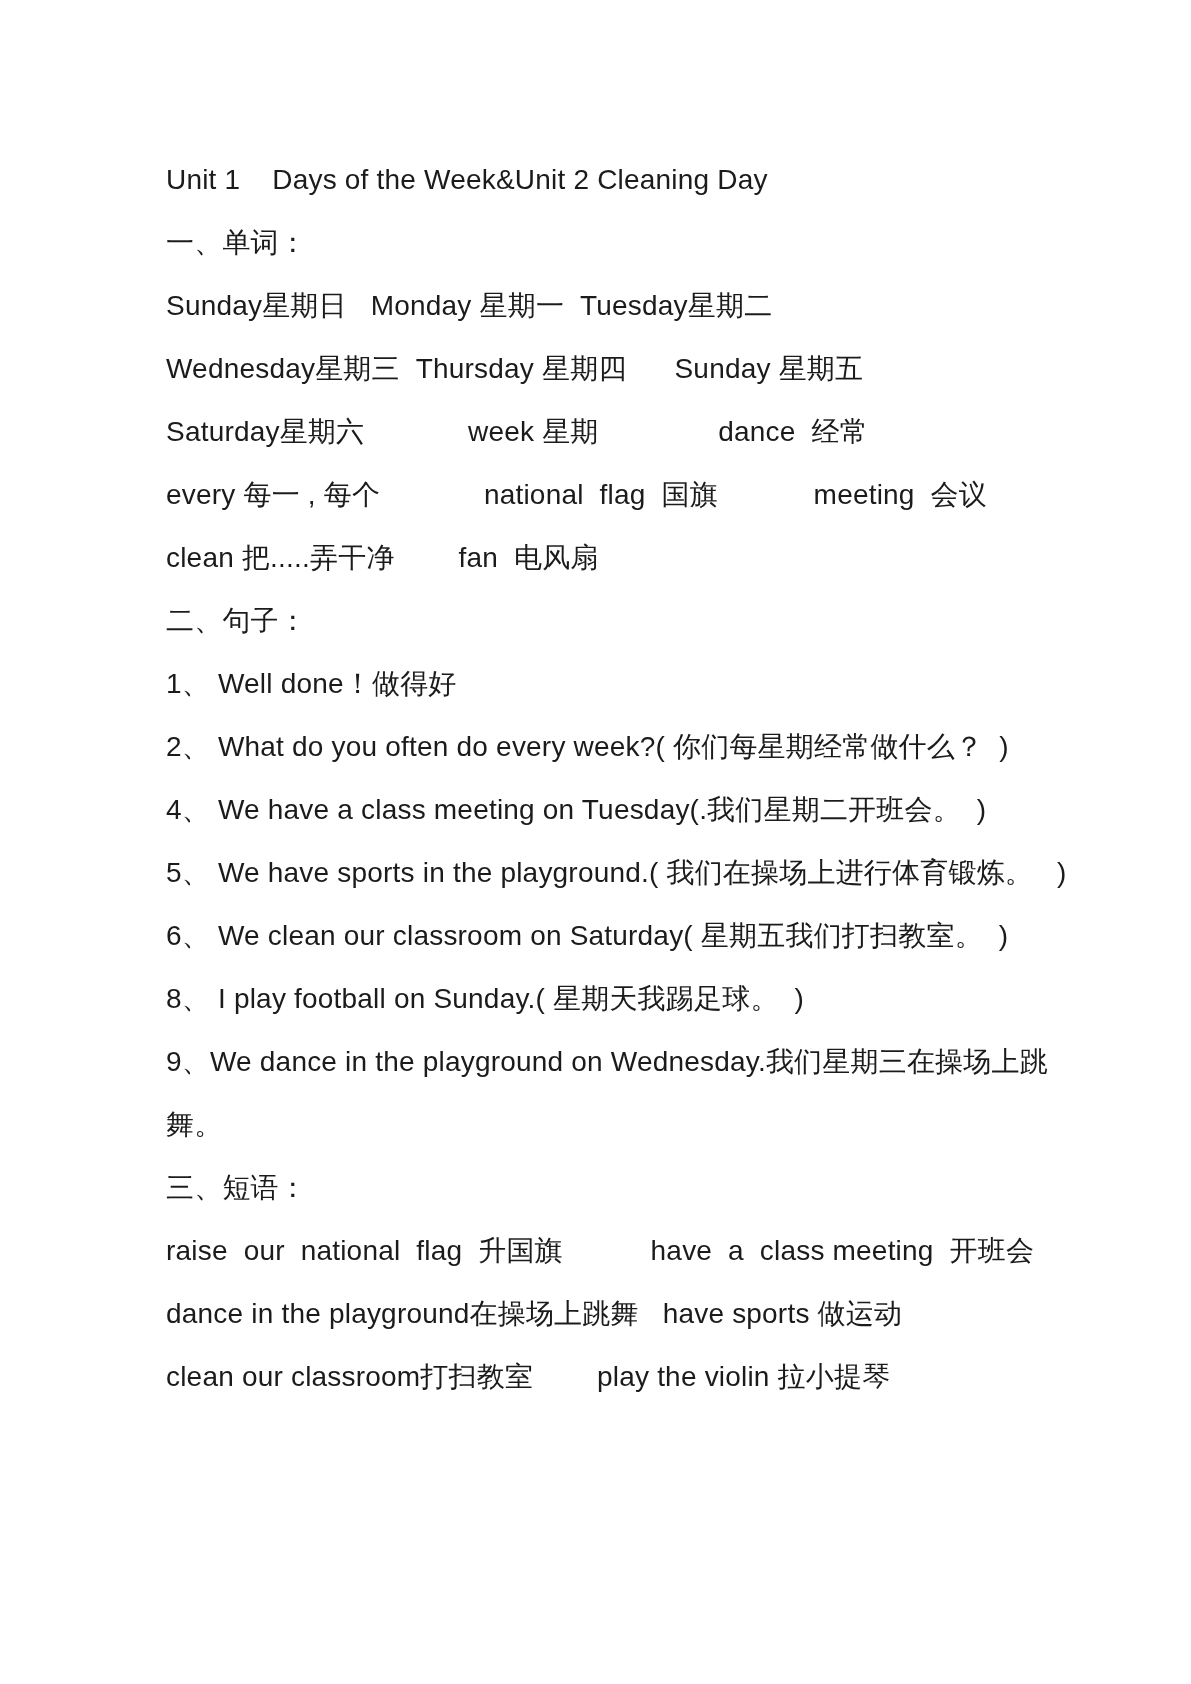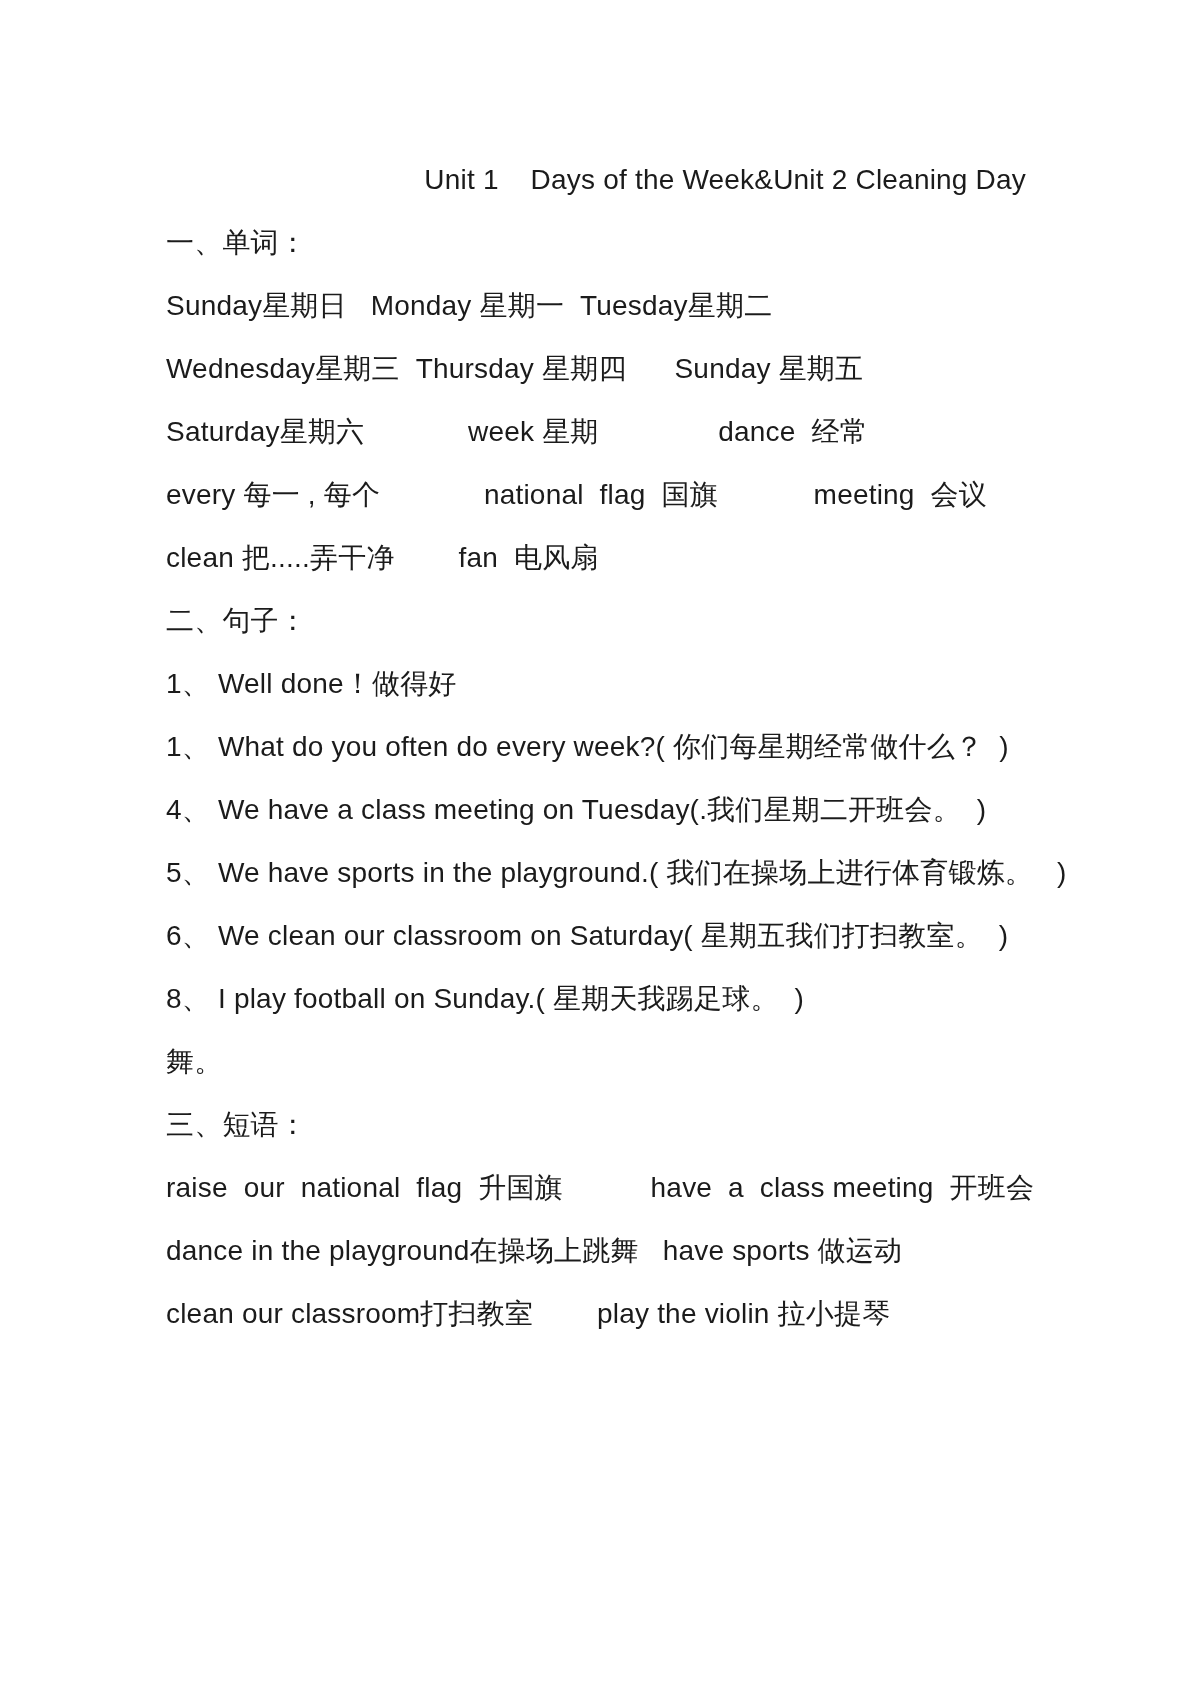--- a/index.html
+++ b/index.html
@@ -22,45 +22,46 @@
     width: 960px;
   }
   .line {
     font-size: 28px;
     line-height: 30px;
     margin: 0 0 33px 0;
     white-space: pre;
     letter-spacing: 0.2px;
   }
   .title {
-    text-align: right;
+    text-align: left;
     width: 860px;
   }
 </style>
 </head>
 <body>
 
 <div class="sheet">
 
   <p class="line title">Unit 1    Days of the Week&amp;Unit 2 Cleaning Day</p>
 
   <p class="line">一、单词：</p>
   <p class="line">Sunday星期日   Monday 星期一  Tuesday星期二</p>
   <p class="line">Wednesday星期三  Thursday 星期四      Sunday 星期五</p>
   <p class="line">Saturday星期六             week 星期               dance  经常</p>
   <p class="line">every 每一 , 每个             national  flag  国旗            meeting  会议</p>
   <p class="line">clean 把.....弄干净        fan  电风扇</p>
 
   <p class="line">二、句子：</p>
   <p class="line">1、 Well done！做得好</p>
-  <p class="line">1、 What do you often do every week?( 你们每星期经常做什么？  )</p>
+  <p class="line">2、 What do you often do every week?( 你们每星期经常做什么？  )</p>
   <p class="line">4、 We have a class meeting on Tuesday(.我们星期二开班会。  )</p>
   <p class="line">5、 We have sports in the playground.( 我们在操场上进行体育锻炼。   )</p>
   <p class="line">6、 We clean our classroom on Saturday( 星期五我们打扫教室。  )</p>
   <p class="line">8、 I play football on Sunday.( 星期天我踢足球。  )</p>
+  <p class="line">9、We dance in the playground on Wednesday.我们星期三在操场上跳</p>
   <p class="line">舞。</p>
 
   <p class="line">三、短语：</p>
   <p class="line">raise  our  national  flag  升国旗           have  a  class meeting  开班会</p>
   <p class="line">dance in the playground在操场上跳舞   have sports 做运动</p>
   <p class="line">clean our classroom打扫教室        play the violin 拉小提琴</p>
 
 </div>
 
 </body></html>

